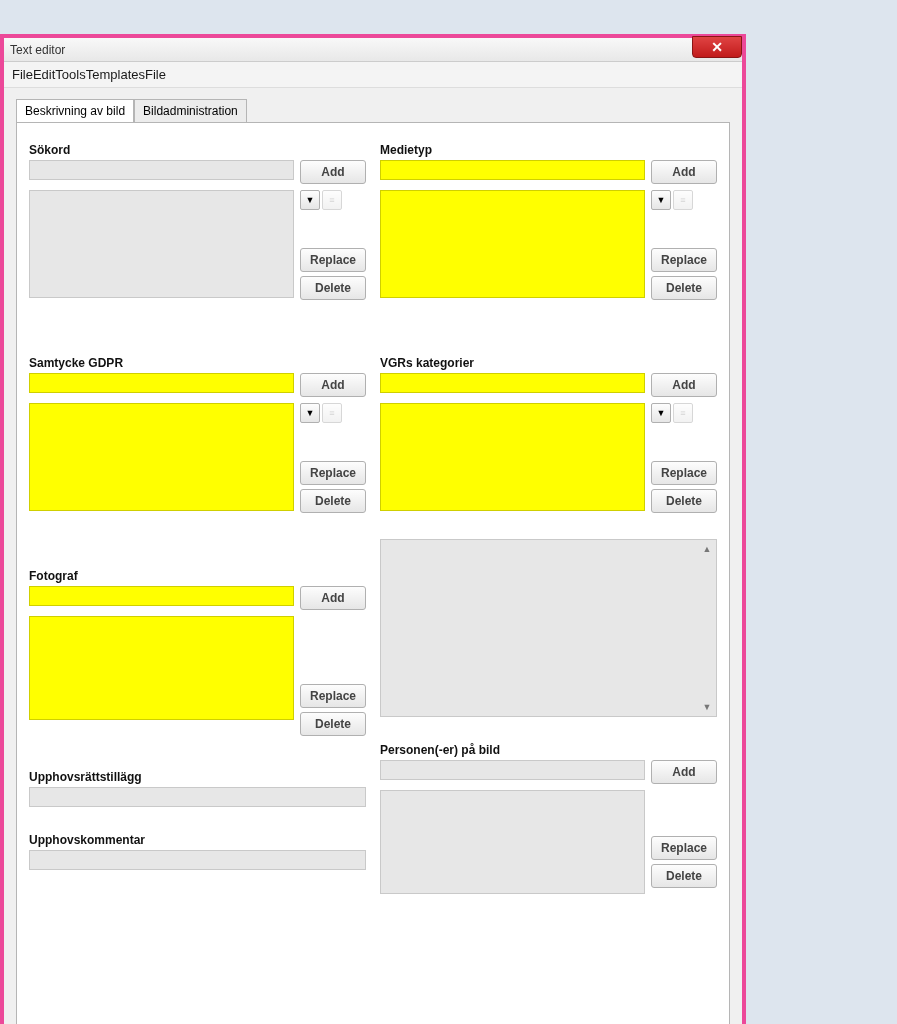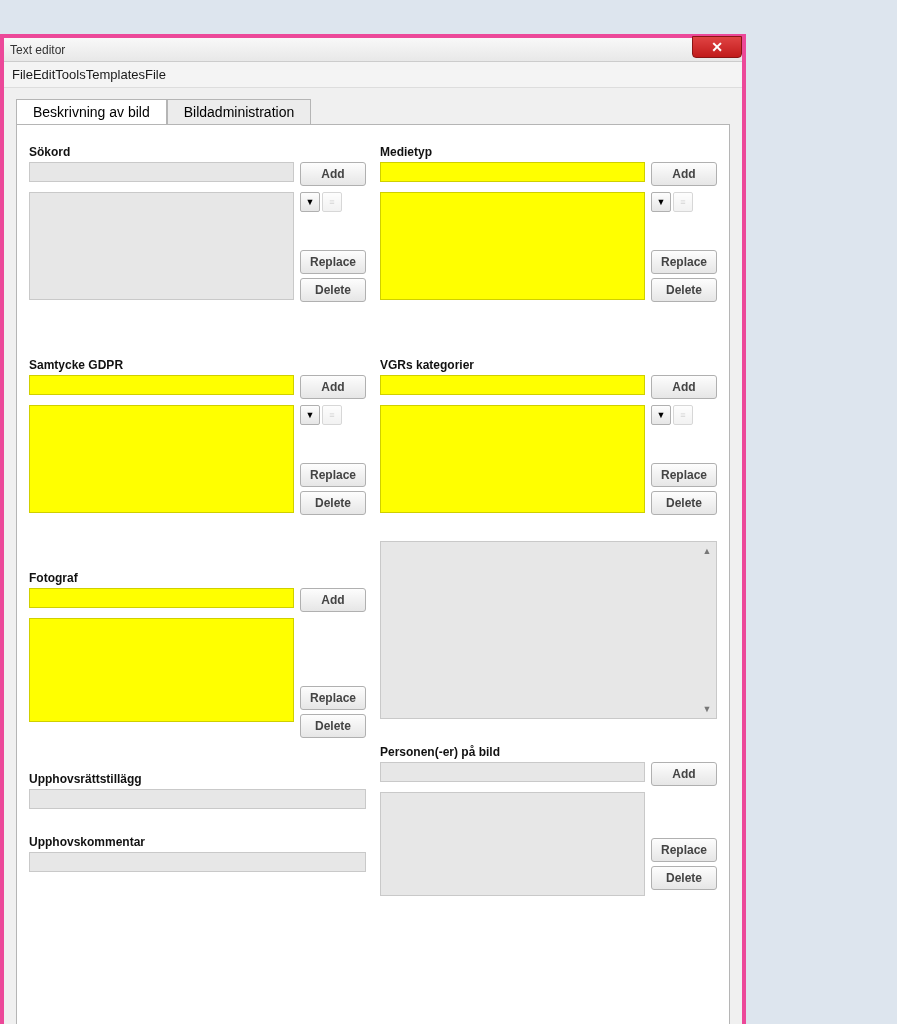--- a/index.html
+++ b/index.html
@@ -57,22 +57,22 @@
   font-size: 13px;
   color: #1a1a1a;
 }
 .menubar span { cursor: pointer; }
 .tabstrip {
   display: flex;
   padding: 10px 12px 0 12px;
   gap: 0;
 }
 .tab {
-  padding: 4px 16px;
-  font-size: 14px;
+  padding: 4px 8px;
+  font-size: 12px;
   border: 1px solid #b5b5b5;
   background: #ececec;
   cursor: pointer;
   position: relative;
   top: 1px;
 }
 .tab.active {
   background: #fff;
   border-bottom: 1px solid #fff;
   font-weight: normal;

